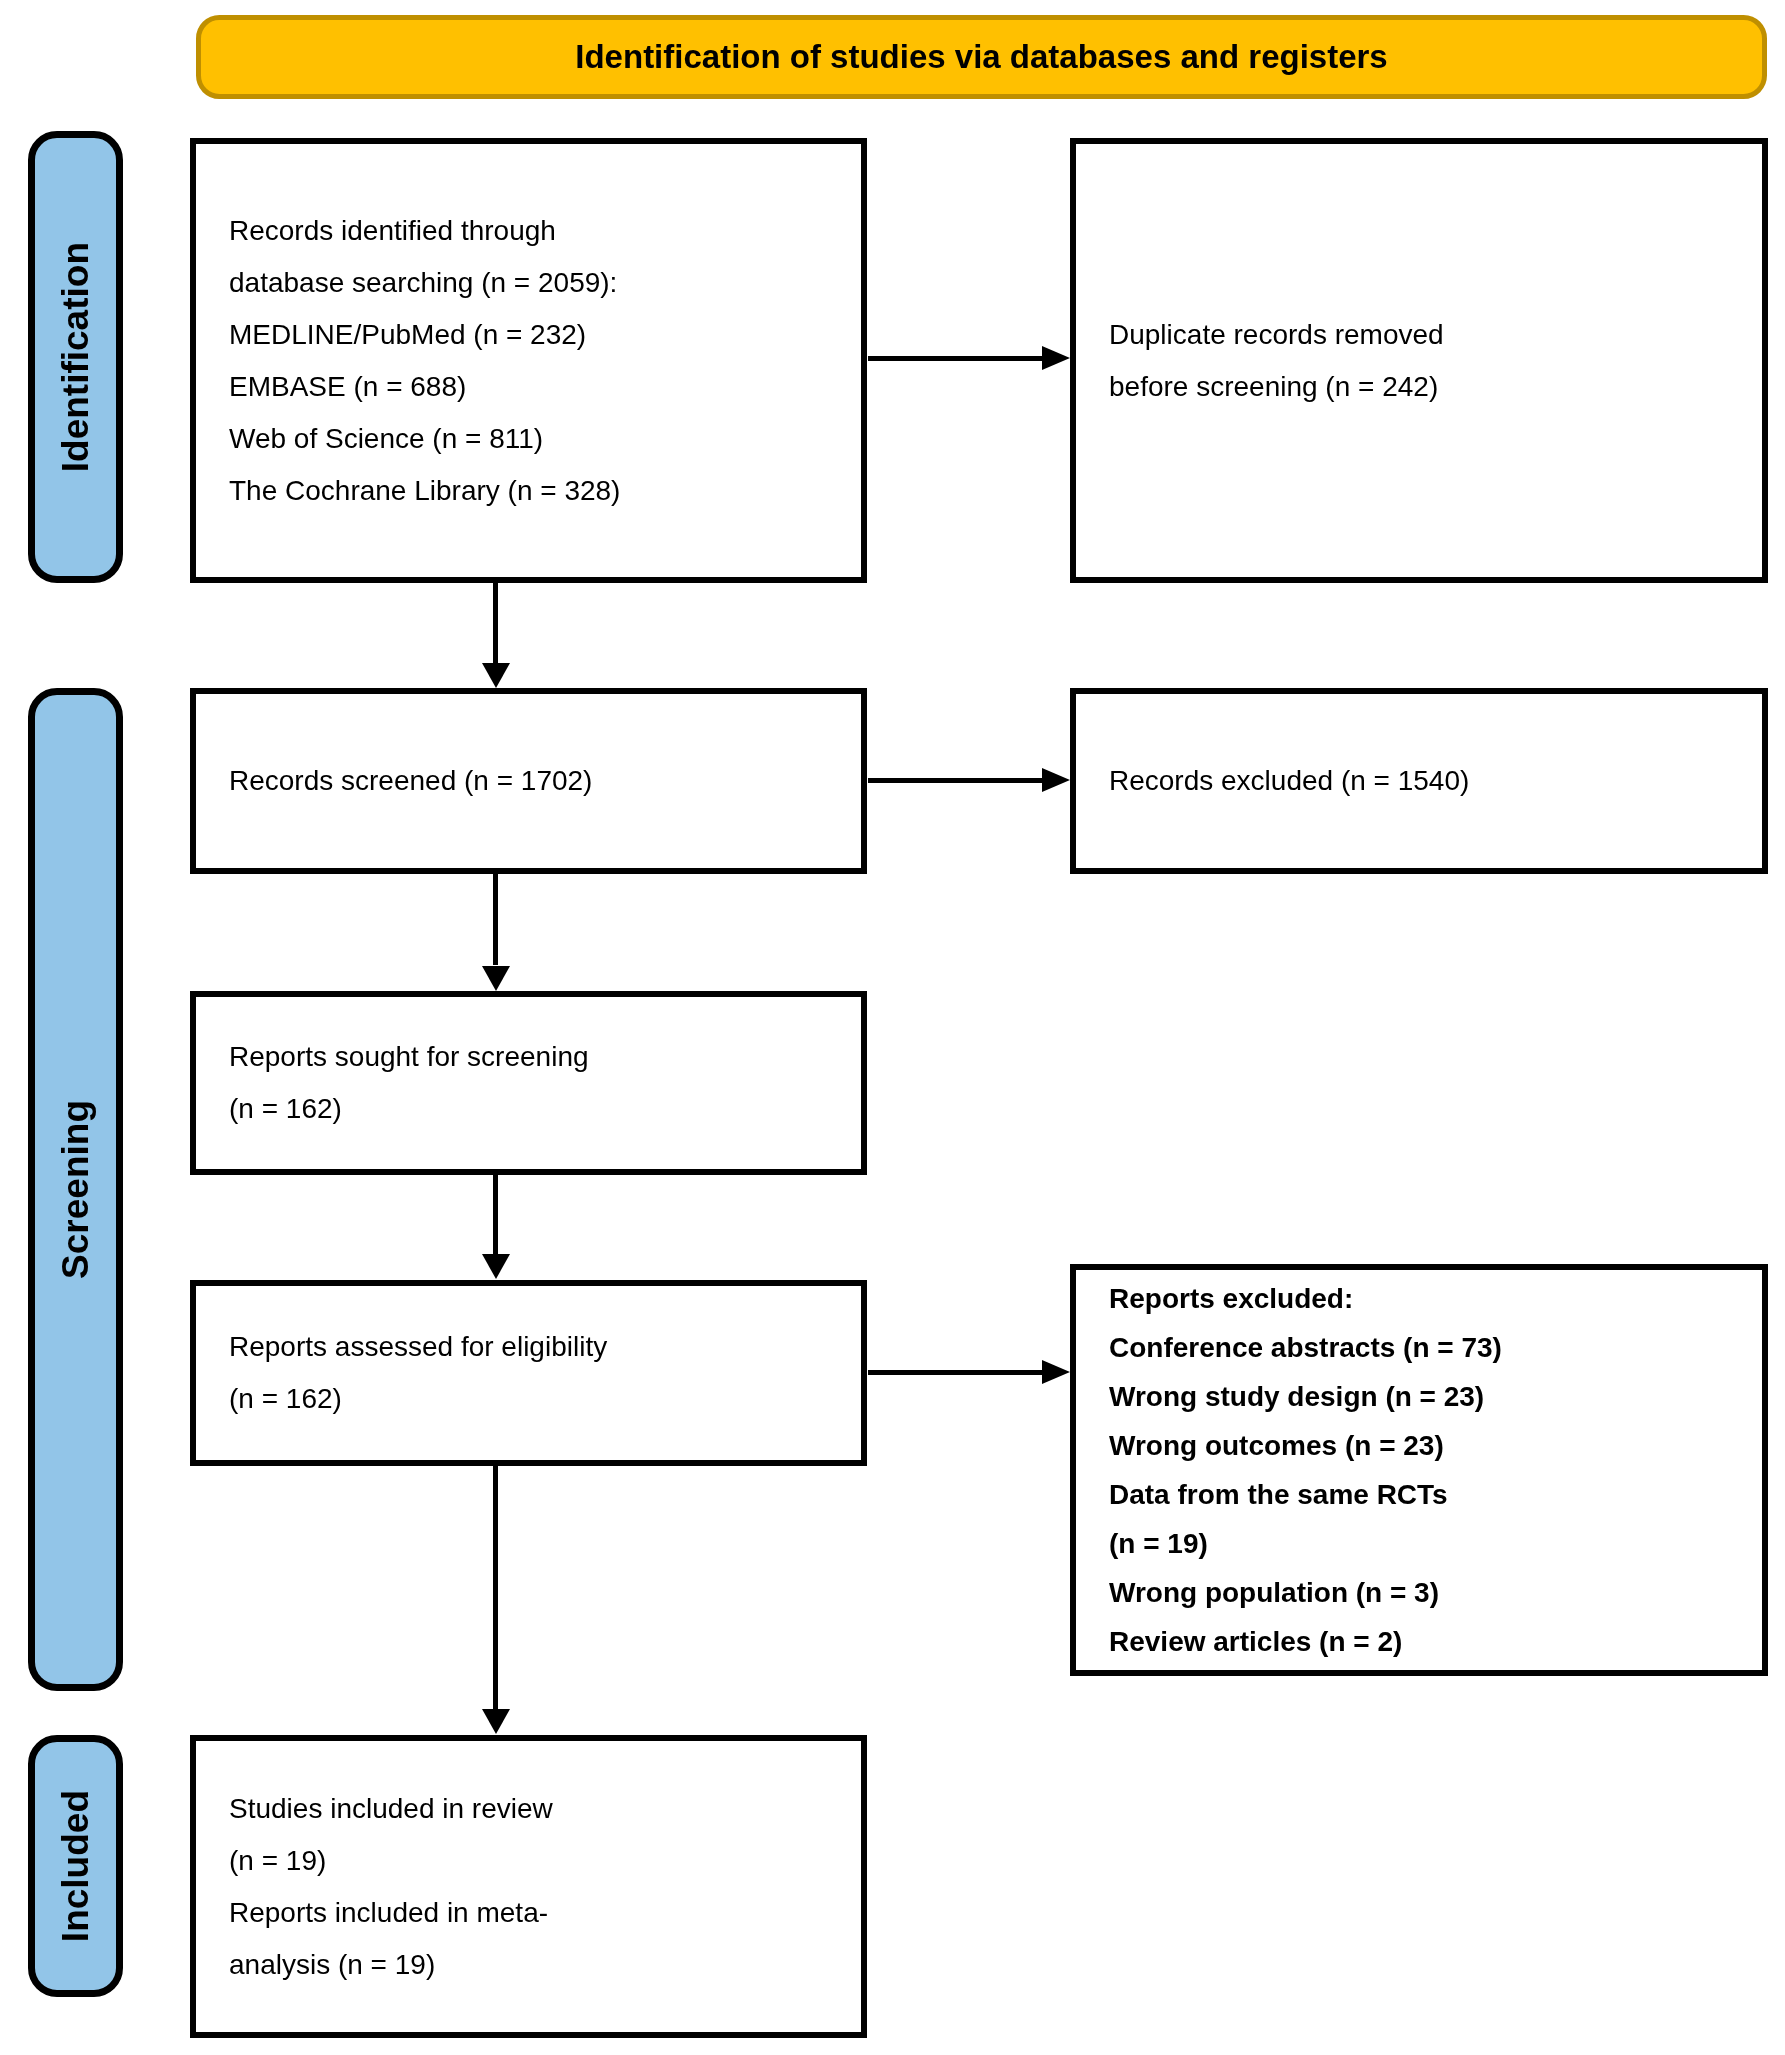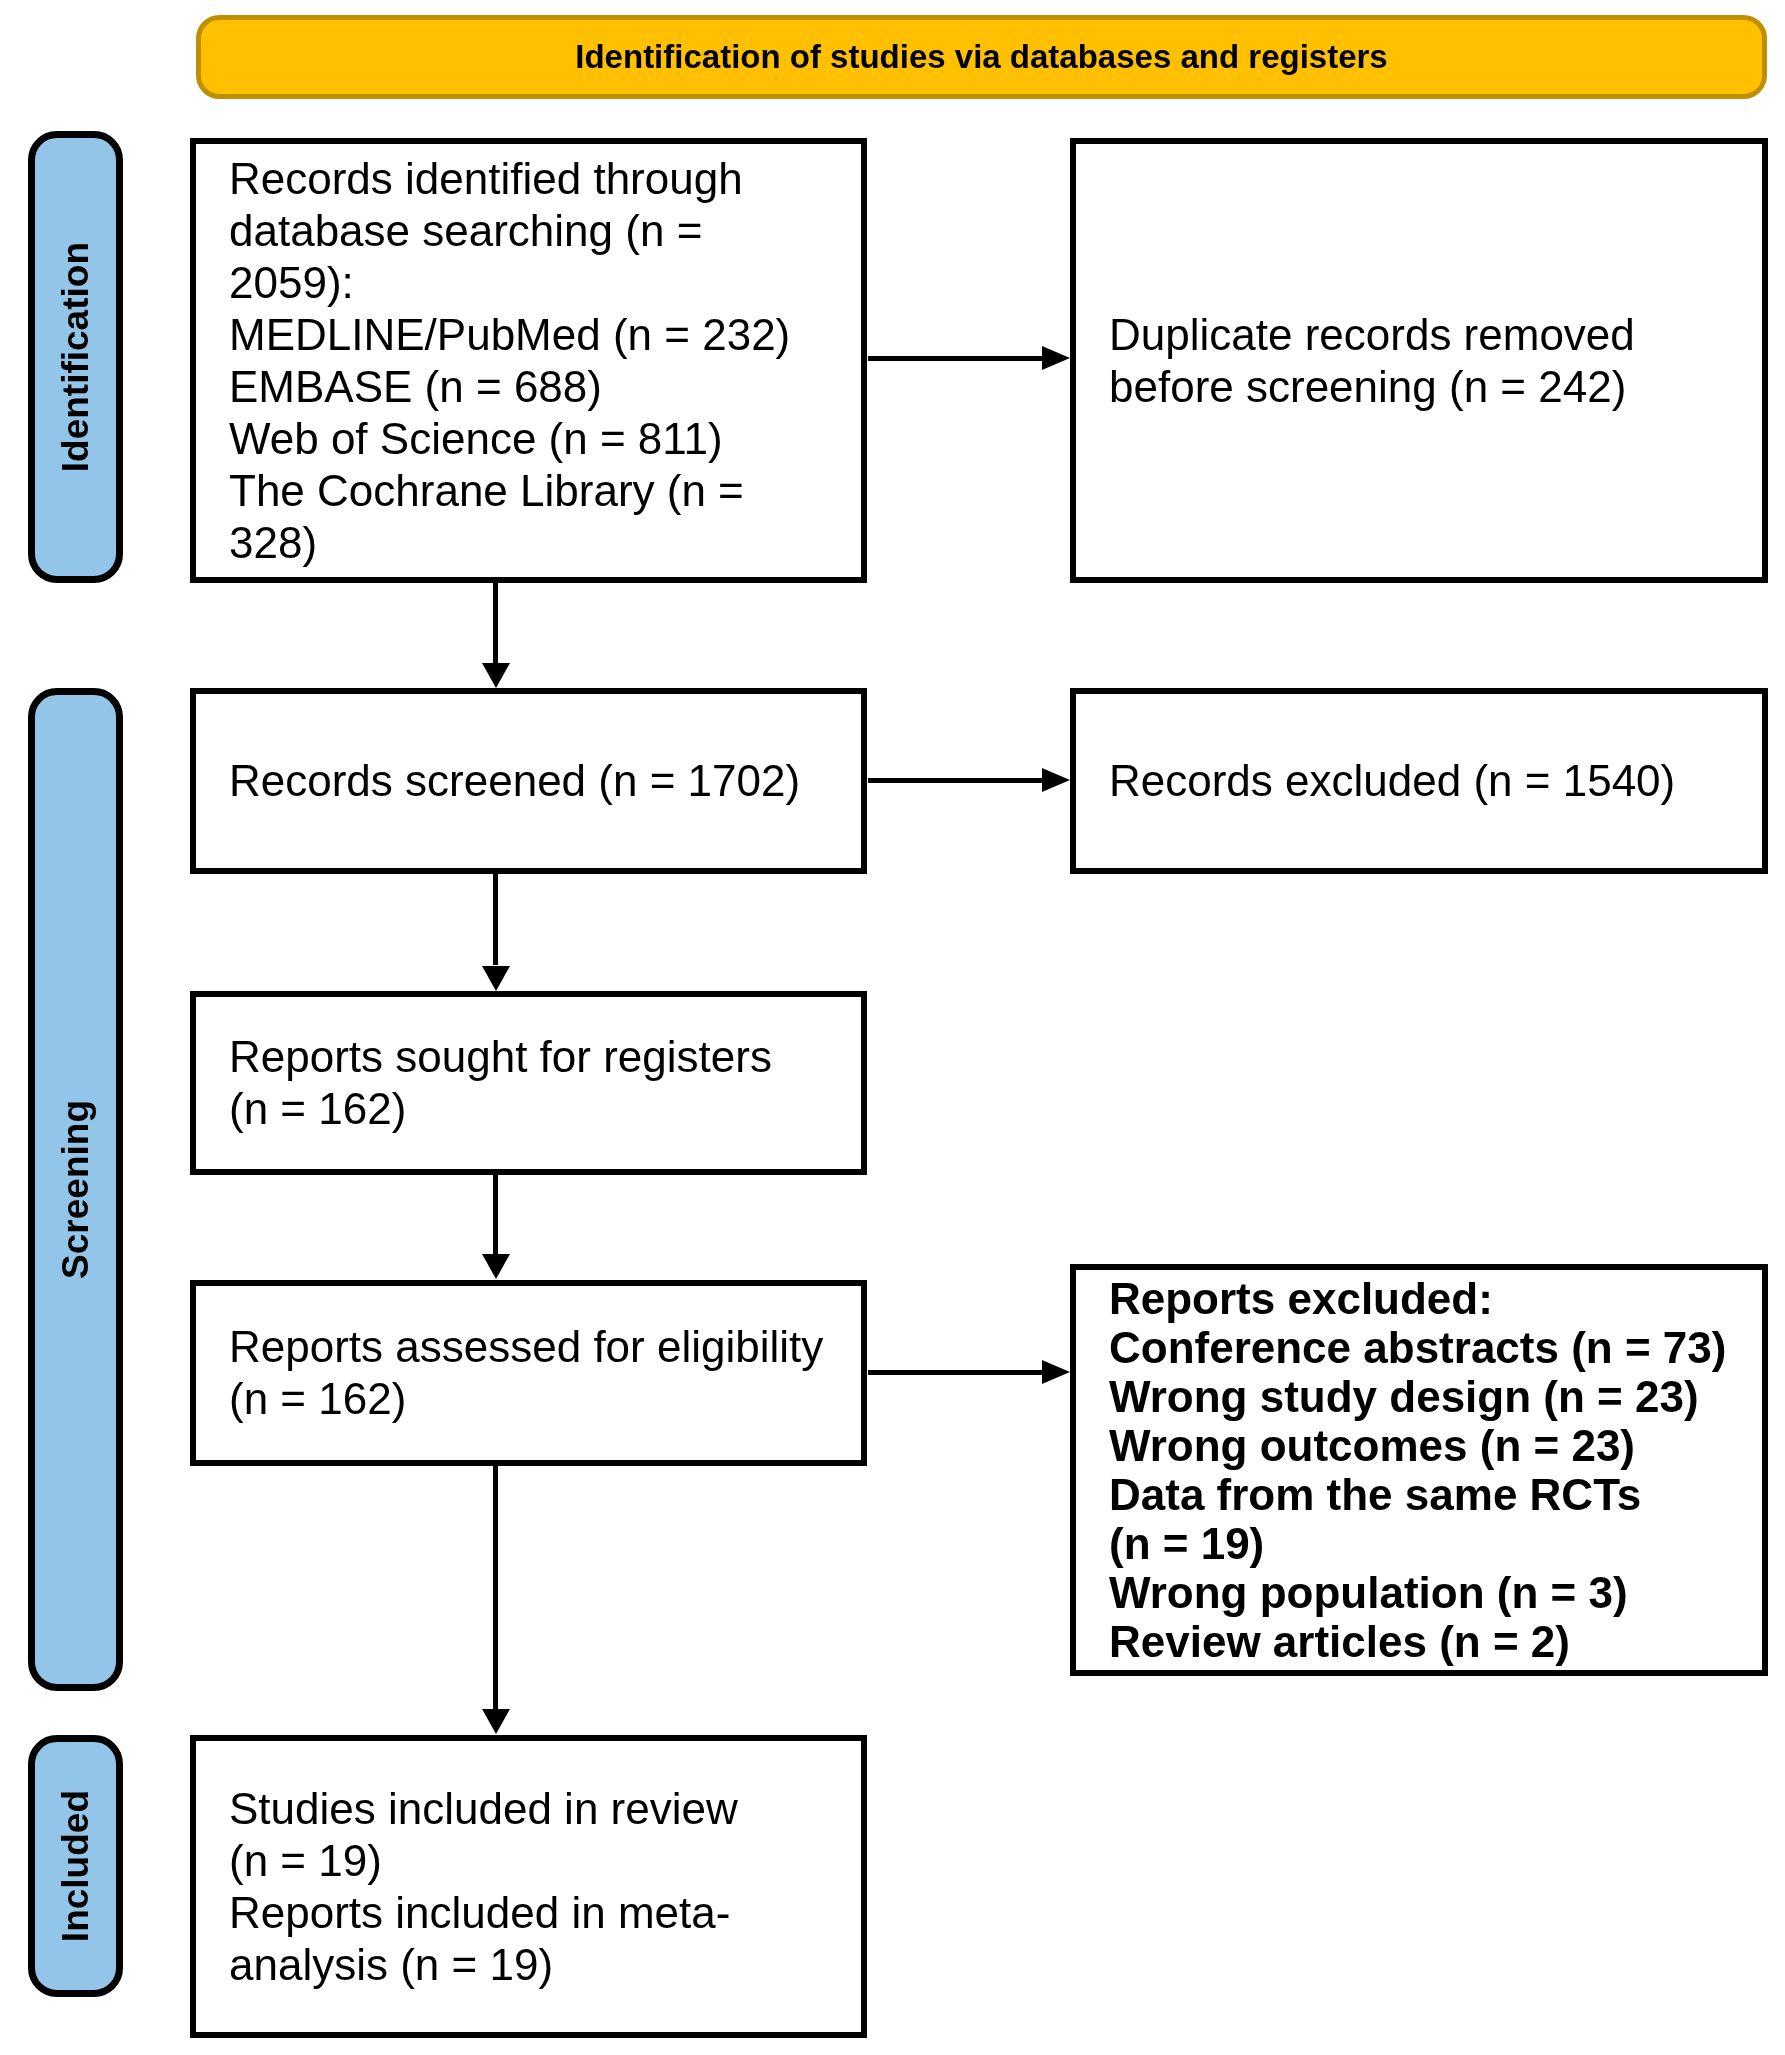--- a/index.html
+++ b/index.html
@@ -61,21 +61,21 @@
   
   .box {
     position: absolute;
     background: #ffffff;
     border: 6.1px solid #000000;
     box-sizing: border-box;
     display: flex;
     flex-direction: column;
     justify-content: center;
     padding: 5.6px 22px 5.6px 33px;
-    font-size: 44px;
+    font-size: 28px;
     line-height: 52px;
   }
   .col1 { left: 190px;  width: 677px; }
   .col2 { left: 1070px; width: 698px; }
   #box-identified       { top: 138px;  height: 445px; }
   #box-duplicates       { top: 138px;  height: 445px; }
   #box-screened         { top: 688px; height: 186px; }
   #box-records-excluded { top: 688px; height: 186px; }
   #box-sought           { top: 991px; height: 184px; }
   #box-assessed         { top: 1280px; height: 186px; }
@@ -148,21 +148,21 @@
       <div class="tline">database searching (n = 2059):</div>
       <div class="tline">MEDLINE/PubMed (n = 232)</div>
       <div class="tline">EMBASE (n = 688)</div>
       <div class="tline">Web of Science (n = 811)</div>
       <div class="tline">The Cochrane Library (n = 328)</div>
     </div>
   <div class="box col1" id="box-screened">
       <div class="tline">Records screened (n = 1702)</div>
     </div>
   <div class="box col1" id="box-sought">
-      <div class="tline">Reports sought for registers</div>
+      <div class="tline">Reports sought for screening</div>
       <div class="tline">(n = 162)</div>
     </div>
   <div class="box col1" id="box-assessed">
       <div class="tline">Reports assessed for eligibility</div>
       <div class="tline">(n = 162)</div>
     </div>
   <div class="box col1" id="box-included">
       <div class="tline">Studies included in review</div>
       <div class="tline">(n = 19)</div>
       <div class="tline">Reports included in meta-</div>

